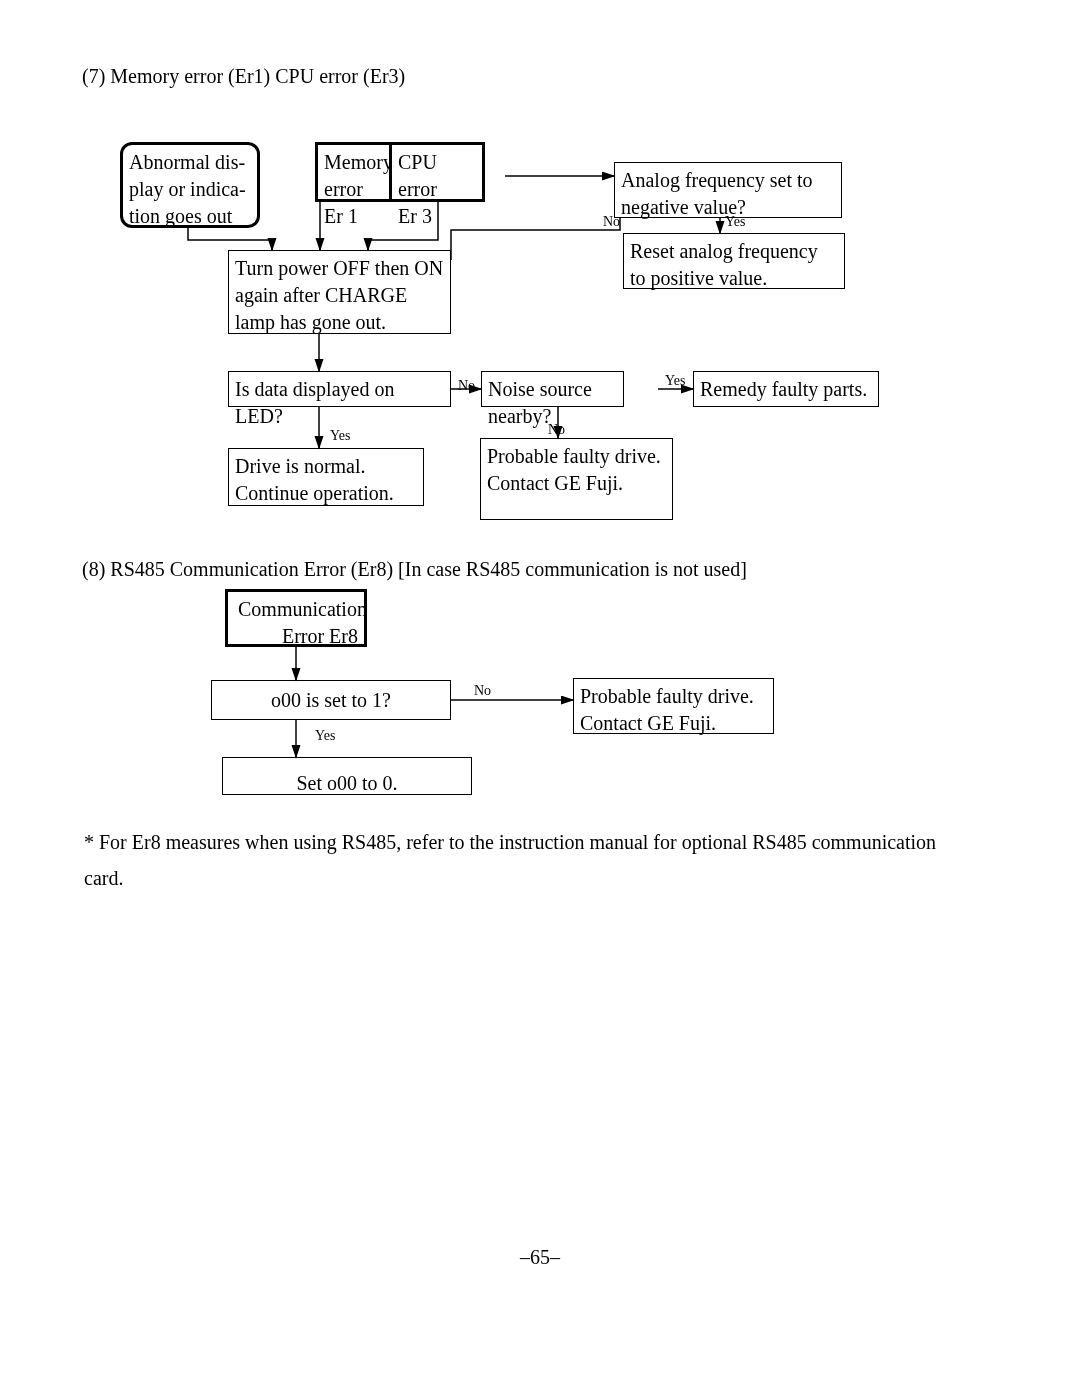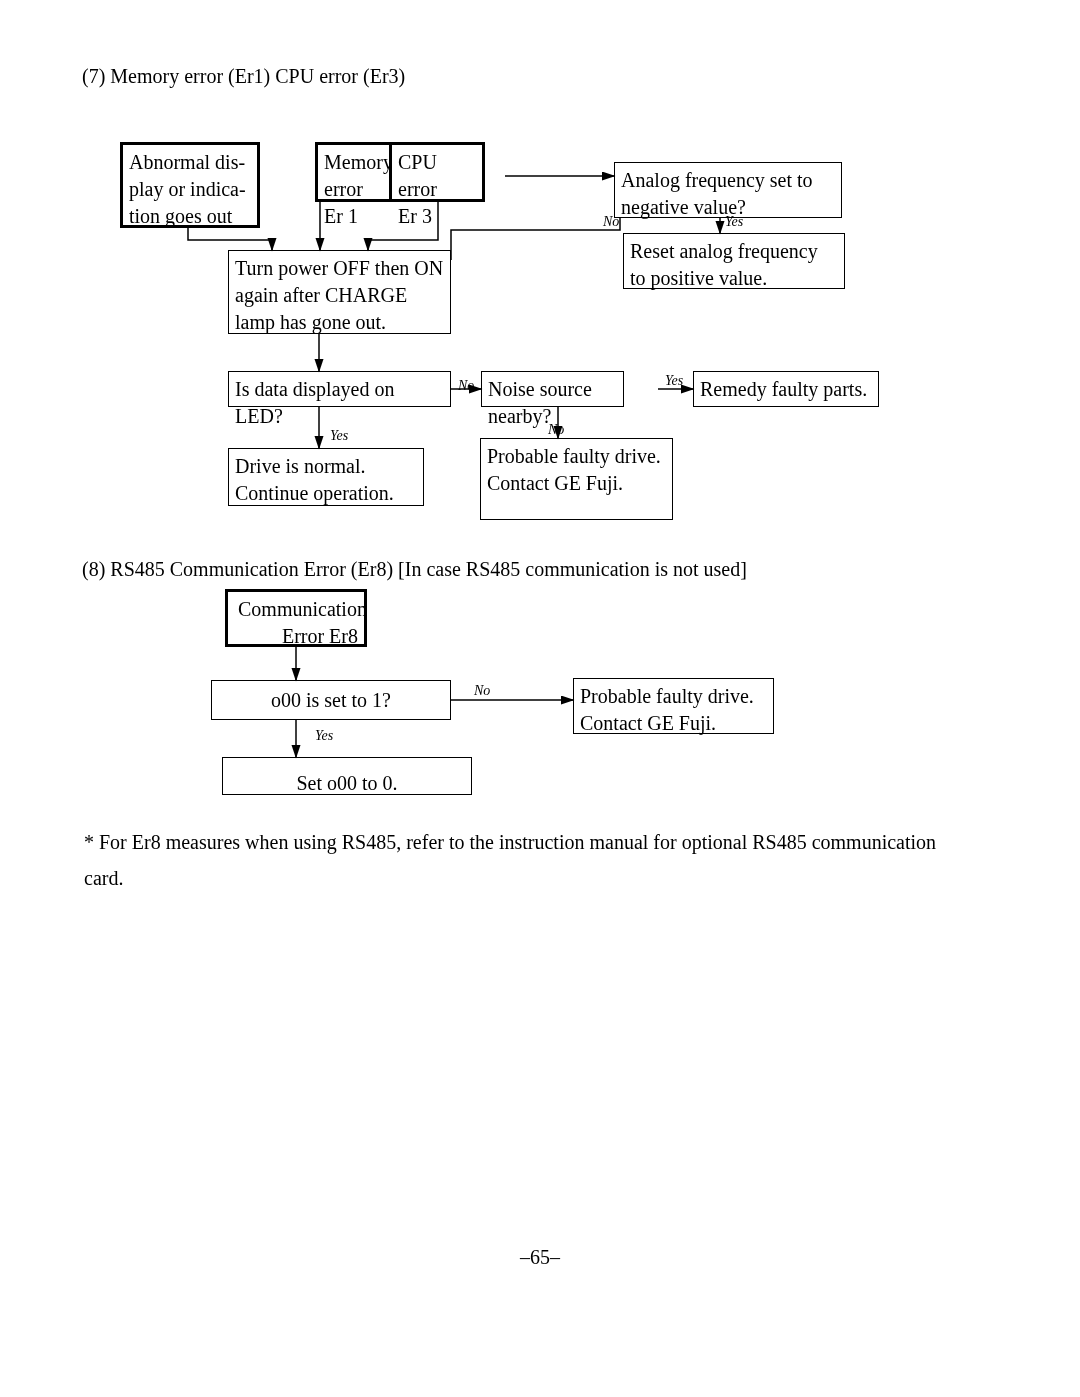--- a/index.html
+++ b/index.html
@@ -23,21 +23,20 @@
       font-size: 20px;
       background: #fff;
       line-height: 1.35;
     }
     .box-thick {
       border-width: 3px;
     }
     .label {
       position: absolute;
       font-size: 14px;
-      font-style: italic;
     }
     .footnote {
       position: absolute;
       font-size: 20px;
     }
     .page-num {
       position: absolute;
       font-size: 20px;
       left: 50%;
       transform: translateX(-50%);
@@ -48,21 +47,21 @@
       width: 1080px;
       height: 1397px;
       pointer-events: none;
     }
   </style>
 </head>
 <body>
 
 <div class="heading" style="left:82px; top:65px;">(7) Memory error (Er1)  CPU error (Er3)</div>
 
-<div class="box box-thick" style="left:120px; top:142px; width:140px; height:86px; white-space:pre-line;">Abnormal dis-
+<div class="box box-thick" style="left:120px; top:142px; width:140px; height:86px; white-space:pre-line;border-radius:12px;">Abnormal dis-
 play or indica-
 tion goes out</div>
 <div class="box box-thick" style="left:267px; top:142px; width:117px; height:60px; white-space:pre-line;margin-left:48px;">Memory error
 Er 1</div>
 <div class="box box-thick" style="left:389px; top:142px; width:96px; height:60px; white-space:pre-line;">CPU error
 Er 3</div>
 
 <div class="box" style="left:614px; top:162px; width:228px; height:56px;">Analog frequency set to negative value?</div>
 <div class="label" style="left:603px; top:214px;">No</div>
 <div class="label" style="left:725px; top:214px;">Yes</div>

